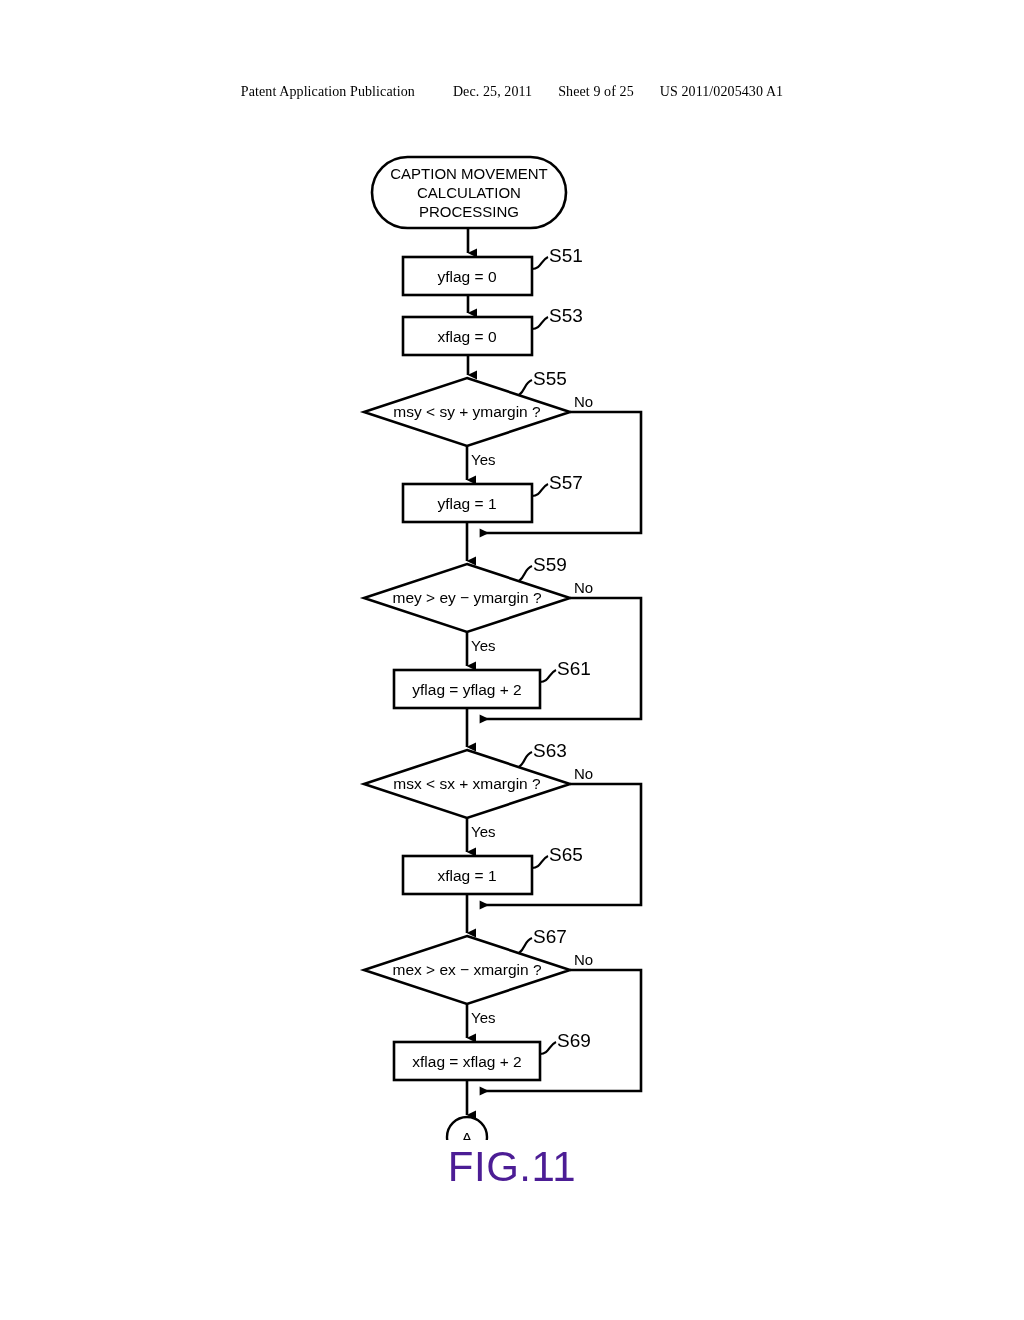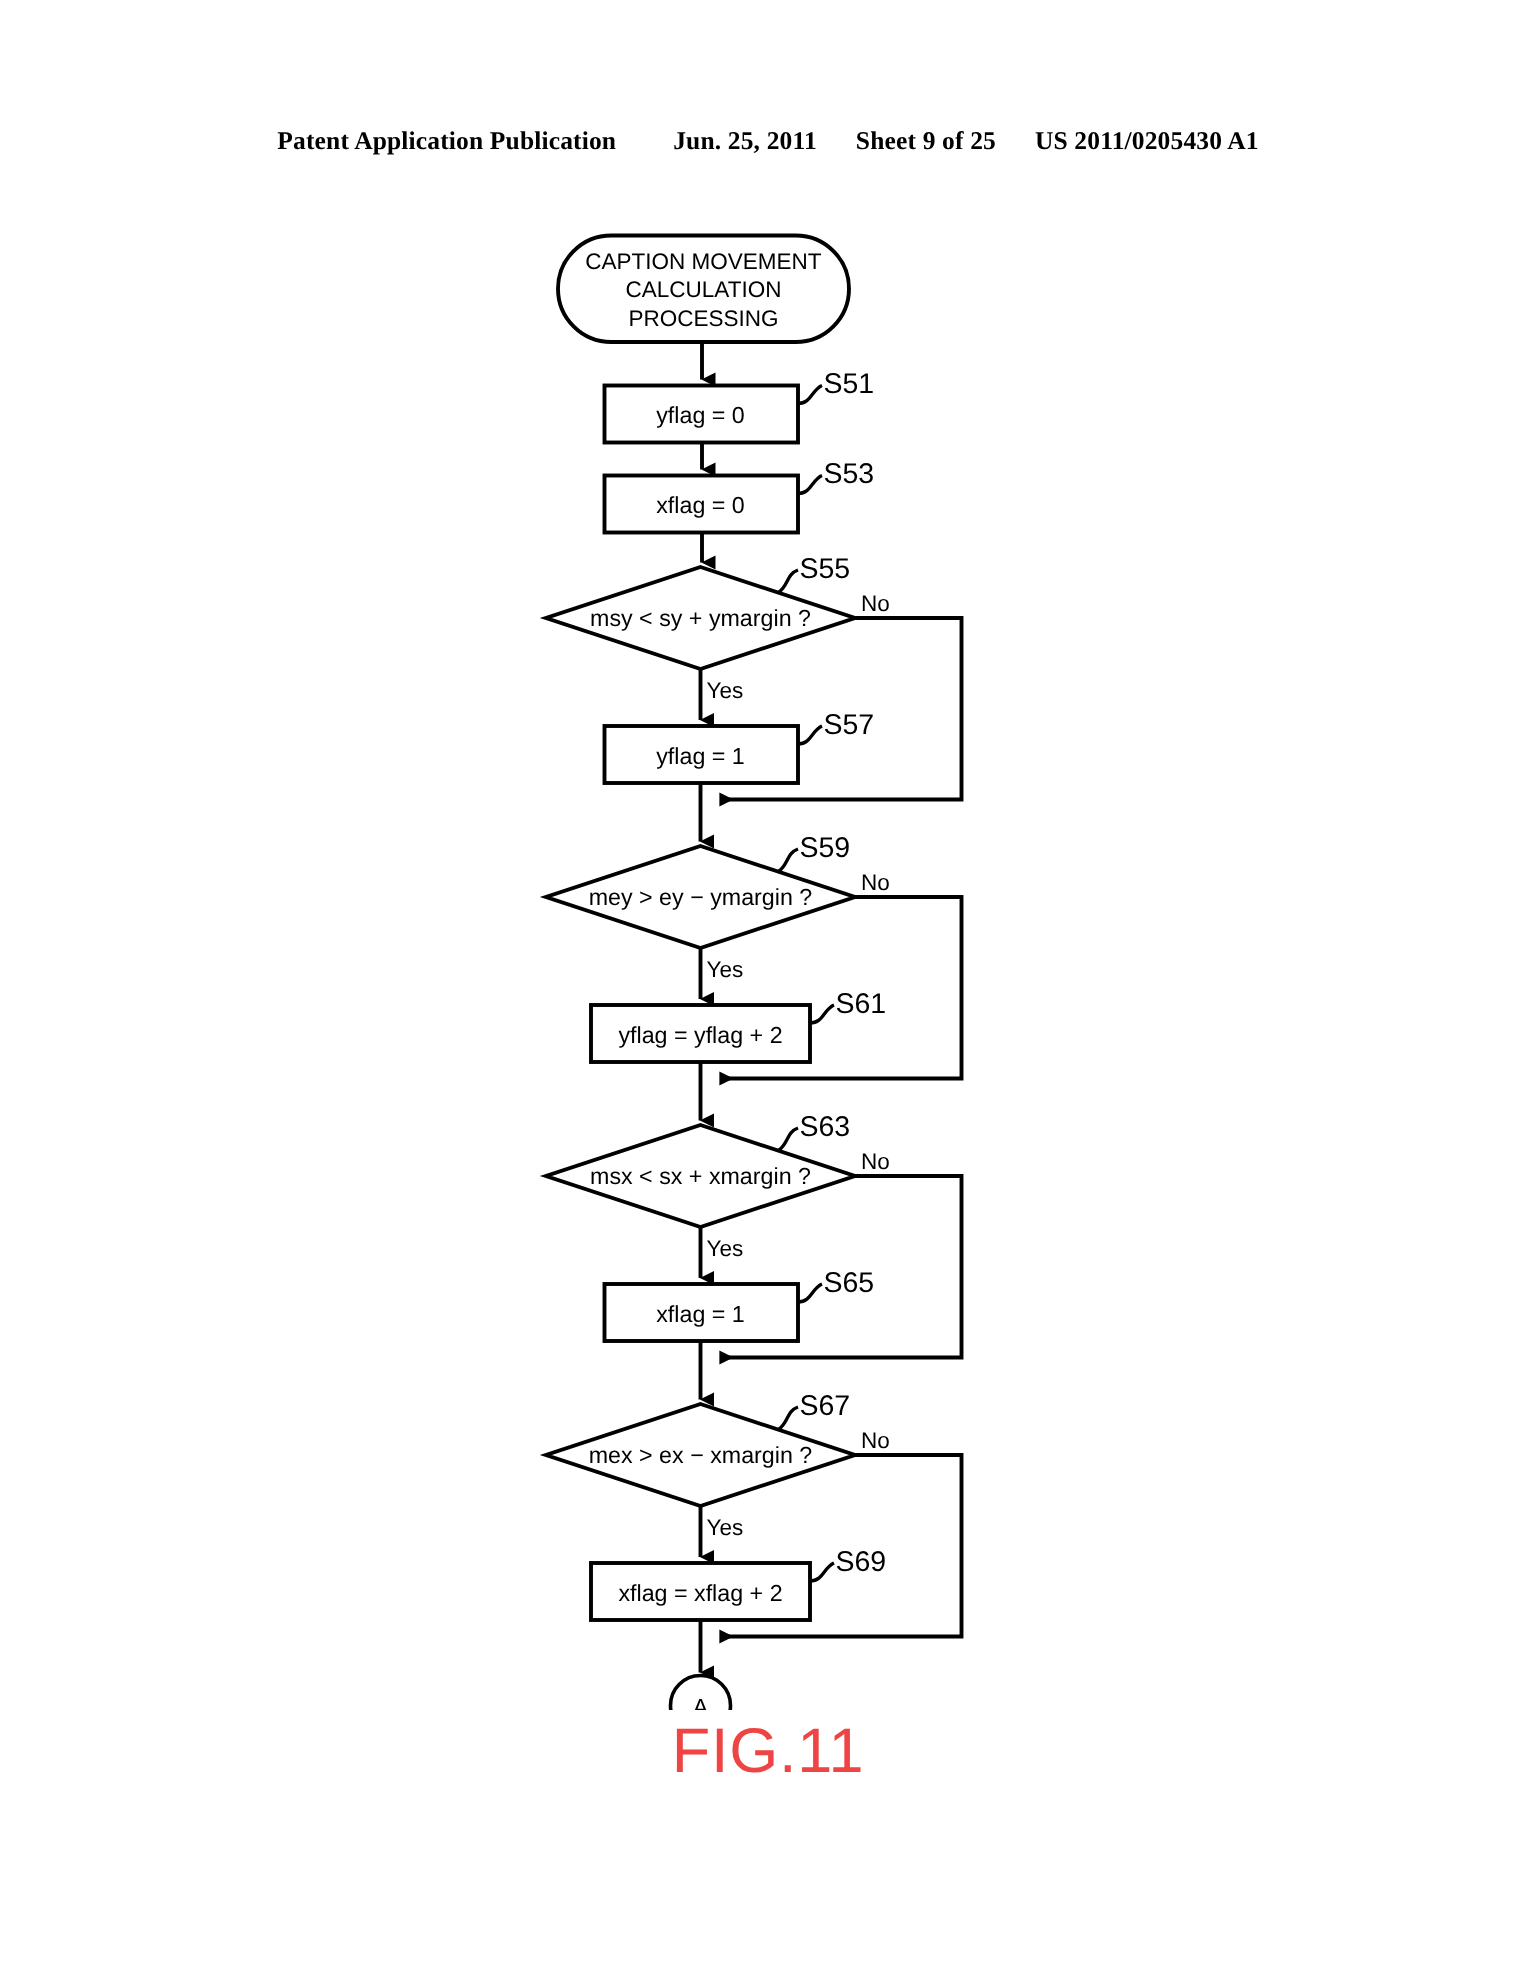--- a/index.html
+++ b/index.html
@@ -24,22 +24,22 @@
   
   .pat-header {
     position: absolute;
     top: 84px;
     left: 0;
     width: 1024px;
     display: flex;
     justify-content: center;
     align-items: baseline;
     font-family: "Liberation Serif", serif;
-    font-weight: bold;
-    font-size: 17px;
+    font-weight: normal;
+    font-size: 14px;
     letter-spacing: 0.1px;
     white-space: nowrap;
   }
   .pat-header .h-pub { }
   .pat-header .h-date { margin-left: 38px; }
   .pat-header .h-sheet { margin-left: 26px; }
   .pat-header .h-num { margin-left: 26px; }
 
   
   .chart-wrap {
@@ -106,31 +106,31 @@
   
   .fig-caption {
     position: absolute;
     top: 1143px;
     left: 0;
     width: 1024px;
     text-align: center;
     font-family: "Liberation Sans", sans-serif;
     font-size: 42px;
     letter-spacing: 0.5px;
-    color: #ef4444;
+    color: #4c1d95;
   }
 </style>
 </head>
 <body>
 
 <div class="page">
 
   <div class="pat-header">
     <span class="h-pub">Patent Application Publication</span>
-    <span class="h-date">Jun. 25, 2011</span>
+    <span class="h-date">Dec. 25, 2011</span>
     <span class="h-sheet">Sheet 9 of 25</span>
     <span class="h-num">US 2011/0205430 A1</span>
   </div>
 
   <div class="chart-wrap">
     <svg class="flow" viewBox="0 0 1024 1000" xmlns="http://www.w3.org/2000/svg">
 
       <defs>
         <marker id="arrowDown" markerWidth="12" markerHeight="12" refX="5.2" refY="9.4" orient="auto" markerUnits="userSpaceOnUse">
           <path d="M0.6,0.4 L5.2,9.8 L9.8,0.4 Z" fill="#000000"></path>

